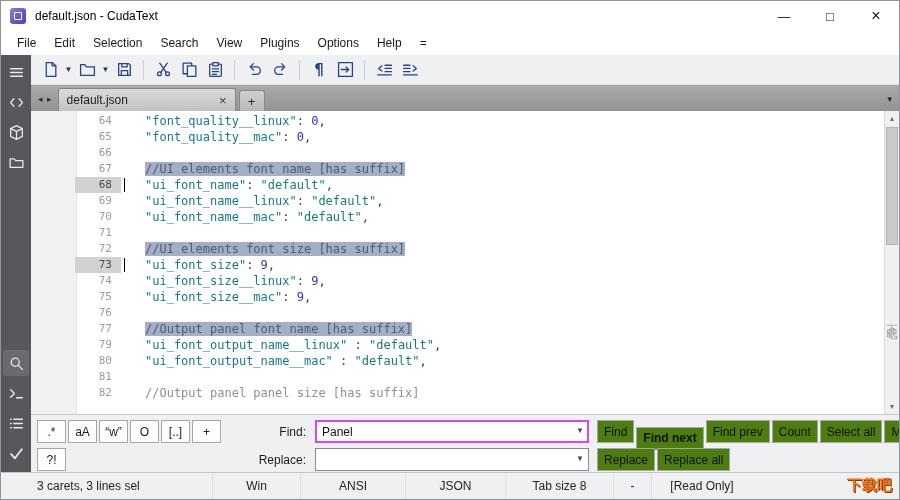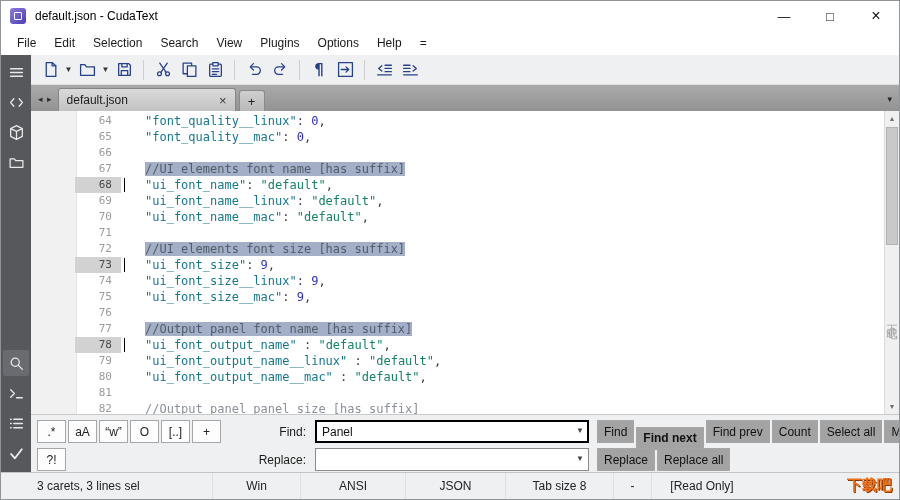--- a/index.html
+++ b/index.html
@@ -67,23 +67,23 @@
   .wm-vert { position:absolute; right:0px; top:205px; writing-mode:vertical-rl; font-size:11px; color:#a8a8a8; letter-spacing:2px; }
 
   
   .findpanel { height:58px; flex:none; background:#eff0f1; border-top:1px solid #c9c9c9; padding:5px 0 0 6px; display:flex; flex-direction:column; gap:5px; overflow:hidden; }
   .frow { display:flex; align-items:center; height:23px; gap:2px; }
   .tg-area { width:186px; flex:none; display:flex; gap:2px; }
   .toggle { width:29px; height:23px; border:1px solid #a6a6a6; background:#fdfdfd; display:flex; align-items:center; justify-content:center; color:#222; }
   .flabel { width:88px; flex:none; text-align:right; padding-right:7px; color:#1a1a1a; }
   .fwrap { width:274px; height:23px; position:relative; flex:none; margin-right:6px; }
   .finput { width:100%; height:100%; border:1px solid #8a8a8a; background:#fff; padding:0 18px 0 5px; font:12px "Liberation Sans", sans-serif; color:#111; }
-  .finput.focused { border:2px solid #000000; }
+  .finput.focused { border:2px solid #d946ef; }
   .dd-in { position:absolute; right:5px; top:6px; font-size:8px; color:#444; }
-  .fbtn { height:23px; border:1px solid #a6a6a6; background:#a3a3a3; padding:0 6px; display:flex; align-items:center; color:#111; flex:none; }
+  .fbtn { height:23px; border:1px solid #a6a6a6; background:#4d7c0f; padding:0 6px; display:flex; align-items:center; color:#111; flex:none; }
   .fbtn.bold { font-weight:bold;margin-top:13px; }
 
   
   .statusbar { height:27px; flex:none; background:#eff0f1; border-top:1px solid #c4c4c4; display:flex; align-items:center; position:relative; }
   .scell { height:100%; display:flex; align-items:center; justify-content:center; color:#222; border-right:1px solid #e0e0e0; }
   .scell.s0 { width:212px; justify-content:flex-start; padding-left:36px; }
   .scell.s1 { width:105px; } .scell.s2 { width:88px; } .scell.s3 { width:100px; }
   .scell.s4 { width:108px; } .scell.s5 { width:38px; } .scell.s6 { width:100px; border-right:none; }
   .wm-corner { position:absolute; right:7px; bottom:4px; font-size:15px; font-weight:bold; color:#f07018; text-shadow:1px 1px 0 #8a3c00; }
 </style>
@@ -260,21 +260,20 @@
             <div class="ed-line"><div class="gut caret-ln">68</div><div class="ltxt"><span class="caret-bar"></span><span class="tok-key">"ui_font_name"</span><span class="tok-punct">: </span><span class="tok-str">"default"</span><span class="tok-punct">,</span></div></div>
             <div class="ed-line"><div class="gut">69</div><div class="ltxt"><span class="tok-key">"ui_font_name__linux"</span><span class="tok-punct">: </span><span class="tok-str">"default"</span><span class="tok-punct">,</span></div></div>
             <div class="ed-line"><div class="gut">70</div><div class="ltxt"><span class="tok-key">"ui_font_name__mac"</span><span class="tok-punct">: </span><span class="tok-str">"default"</span><span class="tok-punct">,</span></div></div>
             <div class="ed-line"><div class="gut">71</div><div class="ltxt"></div></div>
             <div class="ed-line"><div class="gut">72</div><div class="ltxt"><span class="tok-comsel">//UI elements font size [has suffix]</span></div></div>
             <div class="ed-line"><div class="gut caret-ln">73</div><div class="ltxt"><span class="caret-bar"></span><span class="tok-key">"ui_font_size"</span><span class="tok-punct">: </span><span class="tok-num">9</span><span class="tok-punct">,</span></div></div>
             <div class="ed-line"><div class="gut">74</div><div class="ltxt"><span class="tok-key">"ui_font_size__linux"</span><span class="tok-punct">: </span><span class="tok-num">9</span><span class="tok-punct">,</span></div></div>
             <div class="ed-line"><div class="gut">75</div><div class="ltxt"><span class="tok-key">"ui_font_size__mac"</span><span class="tok-punct">: </span><span class="tok-num">9</span><span class="tok-punct">,</span></div></div>
             <div class="ed-line"><div class="gut">76</div><div class="ltxt"></div></div>
             <div class="ed-line"><div class="gut">77</div><div class="ltxt"><span class="tok-comsel">//Output panel font name [has suffix]</span></div></div>
-            <div class="ed-line"><div class="gut caret-ln">78</div><div class="ltxt"><span class="caret-bar"></span><span class="tok-key">"ui_font_output_name"</span><span class="tok-punct"> : </span><span class="tok-str">"default"</span><span class="tok-punct">,</span></div></div>
             <div class="ed-line"><div class="gut">79</div><div class="ltxt"><span class="tok-key">"ui_font_output_name__linux"</span><span class="tok-punct"> : </span><span class="tok-str">"default"</span><span class="tok-punct">,</span></div></div>
             <div class="ed-line"><div class="gut">80</div><div class="ltxt"><span class="tok-key">"ui_font_output_name__mac"</span><span class="tok-punct"> : </span><span class="tok-str">"default"</span><span class="tok-punct">,</span></div></div>
             <div class="ed-line"><div class="gut">81</div><div class="ltxt"></div></div>
             <div class="ed-line"><div class="gut">82</div><div class="ltxt"><span class="tok-comment">//Output panel panel size [has suffix]</span></div></div>
           </div>
         <div class="vscroll">
           <div class="sarrow up">▲</div>
           <div class="sthumb"></div>
           <div class="sarrow down">▼</div>
         </div>

